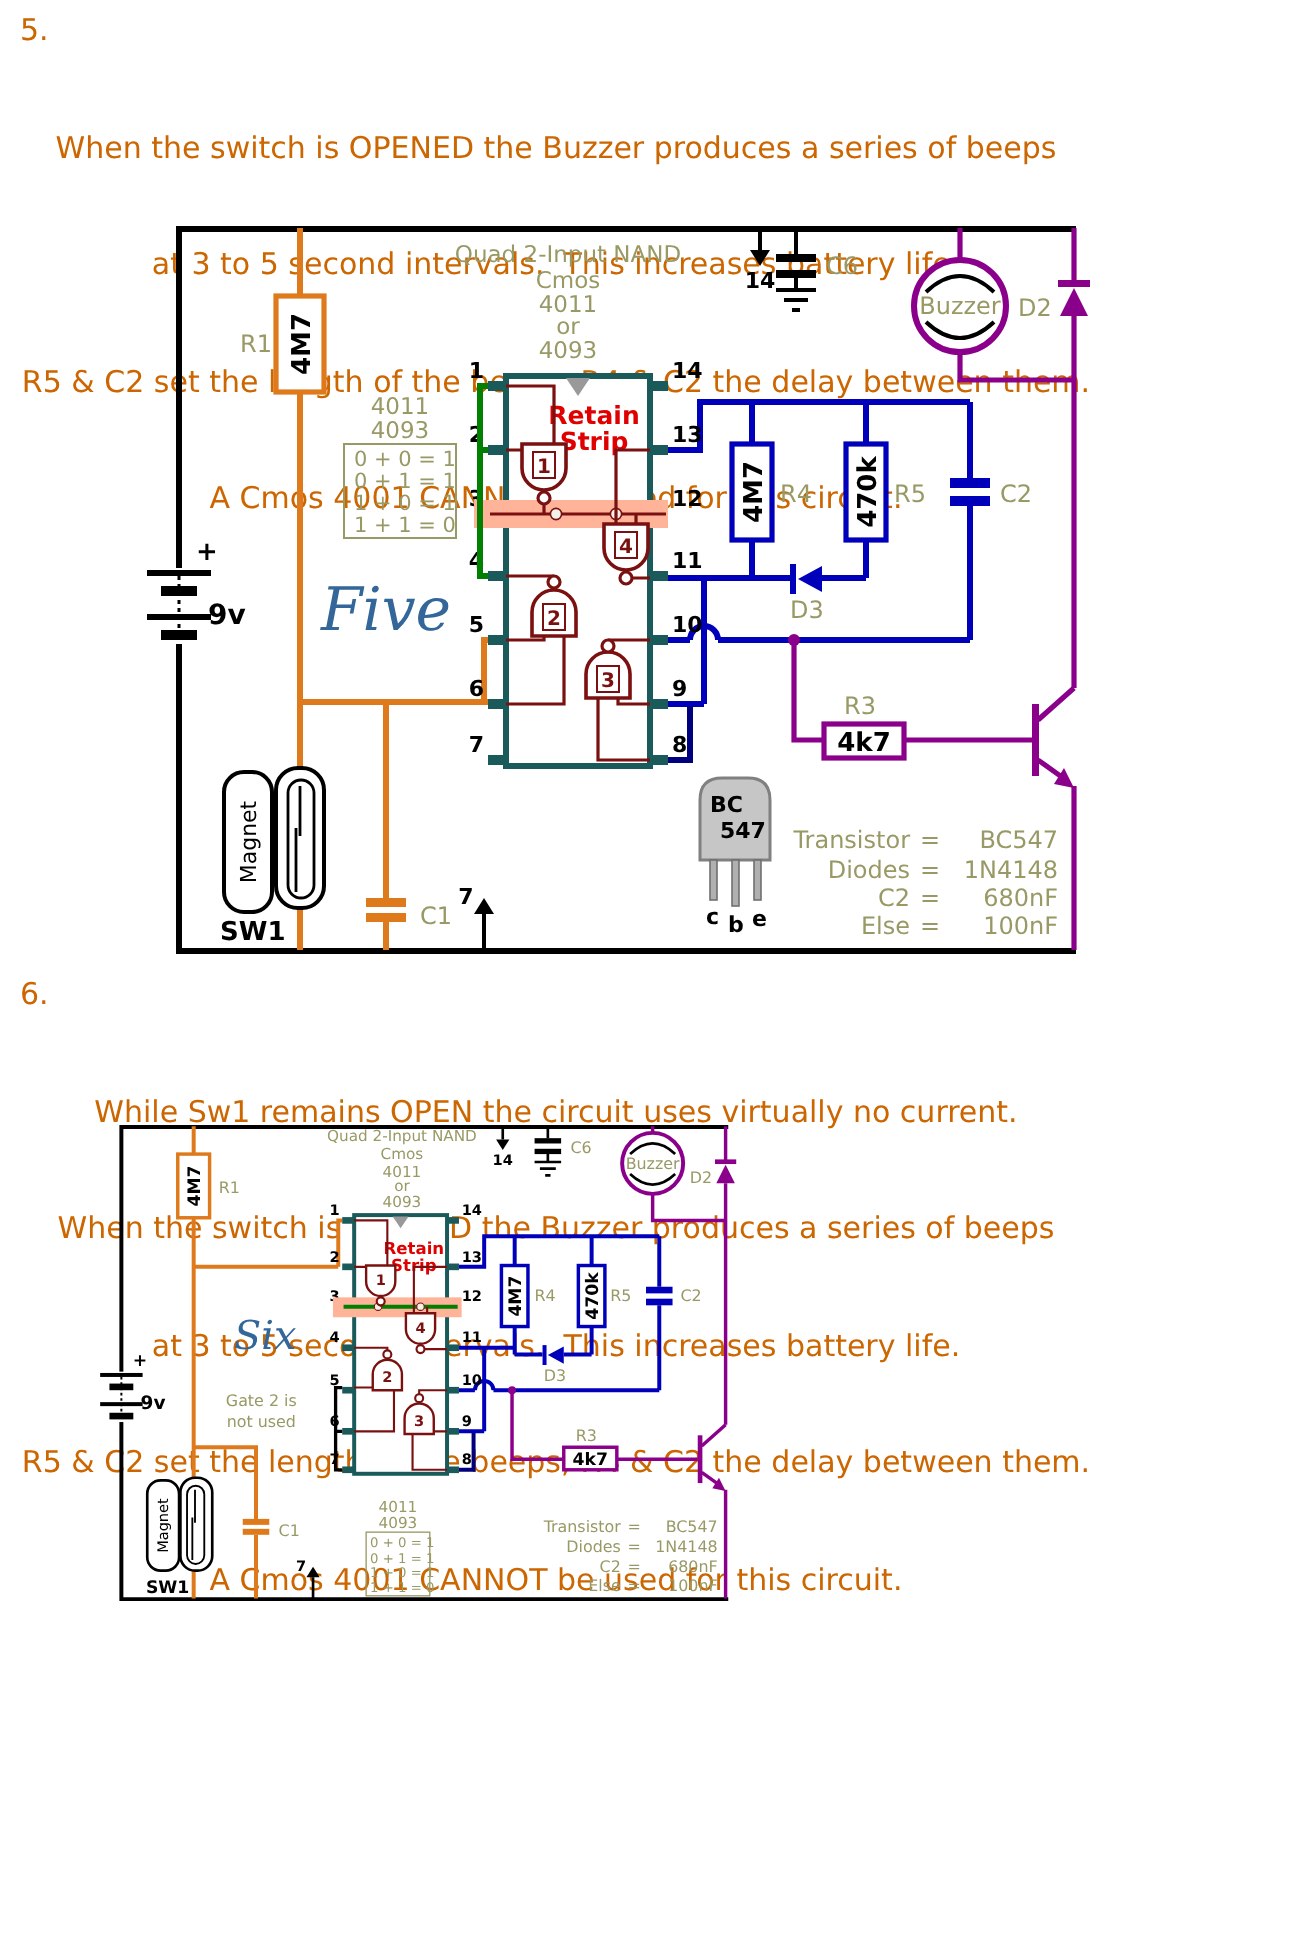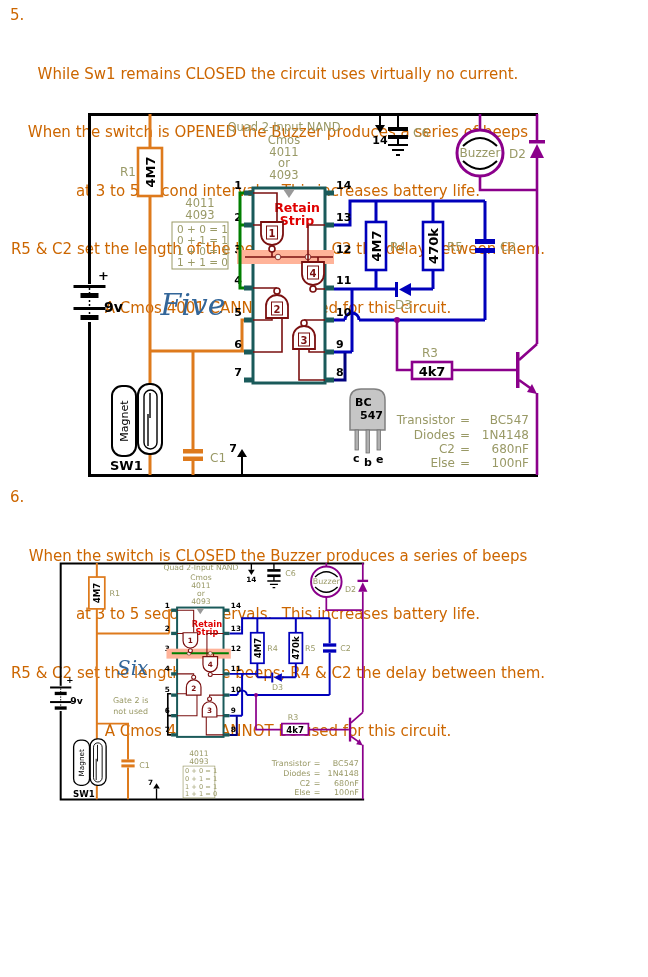--- a/index.html
+++ b/index.html
@@ -41,29 +41,29 @@
   .bub{fill:#fff;stroke:#7A1010;stroke-width:1.6;}
   .strip{fill:#FFB399;}
   .sdot{fill:#F2F2EA;stroke:#7A1010;stroke-width:0.8;}
   .caps{fill:#fff;stroke:#000;stroke-width:2;}
 </style>
 </head>
 <body>
 
 <div class="para" style="top:6px;">
   <span class="pnum">5.</span>
-  <div>While Sw1 remains CLOSED the circuit uses virtually no current.</div>
   <div>When the switch is OPENED the Buzzer produces a series of beeps</div>
   <div>at 3 to 5 second intervals.  This increases battery life.</div>
   <div>R5 &amp; C2 set the length of the beeps; R4 &amp; C2 the delay between them.</div>
   <div>A Cmos 4001 CANNOT be used for this circuit.</div>
 </div>
 
 <div class="para" style="top:488px;">
   <span class="pnum">6.</span>
+  <div>While Sw1 remains OPEN the circuit uses virtually no current.</div>
   <div>When the switch is CLOSED the Buzzer produces a series of beeps</div>
   <div>at 3 to 5 second intervals.  This increases battery life.</div>
   <div>R5 &amp; C2 set the length of the beeps; R4 &amp; C2 the delay between them.</div>
   <div>A Cmos 4001 CANNOT be used for this circuit.</div>
 </div>
 
 <svg width="648" height="977" viewBox="0 0 648 977">
   <g>
     <path class="w-blk" d="M538,114.5 H89.5 V475.5 H538"></path>
   </g>

